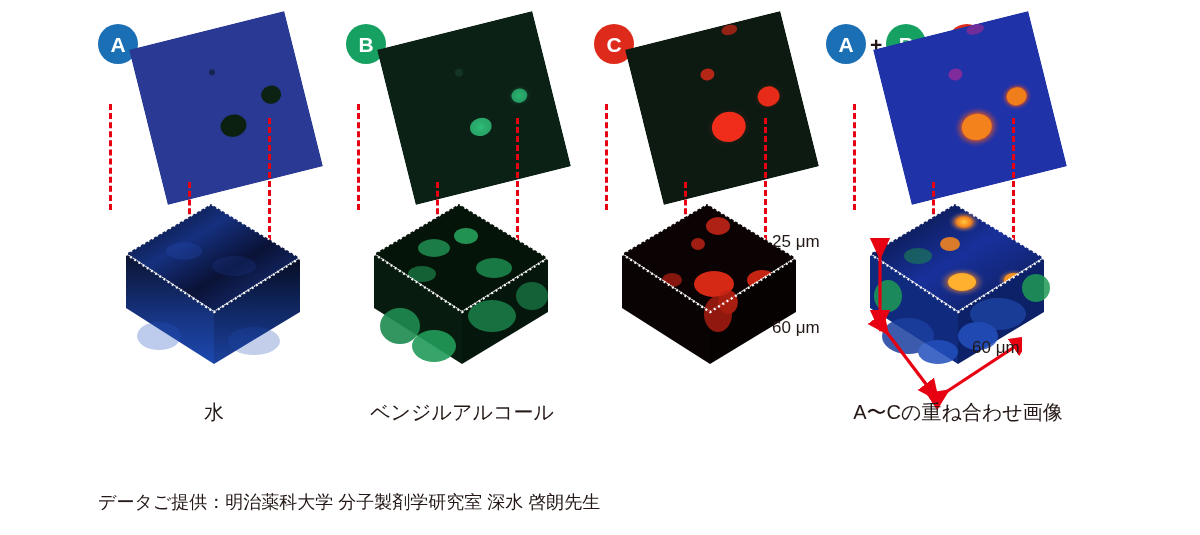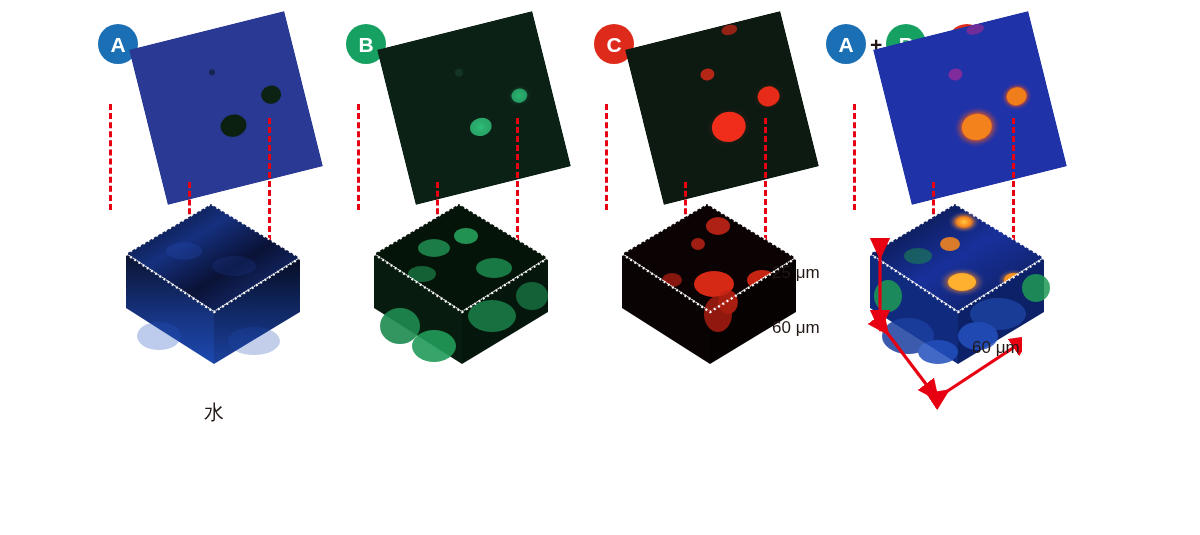--- a/index.html
+++ b/index.html
@@ -197,20 +197,21 @@
         </g>
         <polygon points="100,116 186,62 186,116 100,168" fill="#05170c"></polygon>
         <g opacity=".85">
           <ellipse cx="130" cy="120" rx="24" ry="16" fill="#1b8049"></ellipse>
           <ellipse cx="170" cy="100" rx="16" ry="14" fill="#186f3f"></ellipse>
         </g>
         <polyline points="12,58 100,116 186,62" fill="none" stroke="#ffffff" stroke-width="2.4" stroke-dasharray="2 3"></polyline>
       </svg>
     </div>
 
+    <div class="caption">ベンジルアルコール</div>
   </div>
 
   <div class="panel panel-3">
 
     <div class="badge-row">
       <div class="badge" style="background:#DD2A1B">C</div>
     </div>
 
     <div class="slice-wrap">
       <svg width="160" height="160" viewBox="0 0 160 160">
@@ -349,20 +350,22 @@
         </marker>
       </defs>
 
       <line x1="106" y1="248" x2="106" y2="320" stroke="#e60012" stroke-width="3.2" marker-start="url(#ah)" marker-end="url(#ah)"></line>
 
       <line x1="108" y1="326" x2="158" y2="392" stroke="#e60012" stroke-width="3.2" marker-start="url(#ah)" marker-end="url(#ah)"></line>
 
       <line x1="166" y1="396" x2="248" y2="342" stroke="#e60012" stroke-width="3.2" marker-start="url(#ah)" marker-end="url(#ah)"></line>
     </svg>
 
-    <div class="dim-label" style="left:-62px;top:263px;">25 μm</div>
+    <div class="dim-label" style="left:-62px;top:232px;">25 μm</div>
     <div class="dim-label" style="left:-62px;top:318px;">60 μm</div>
     <div class="dim-label" style="left:138px;top:338px;">60 μm</div>
 
+    <div class="caption">A〜Cの重ね合わせ画像</div>
   </div>
 
+  <div class="credit">データご提供：明治薬科大学 分子製剤学研究室 深水 啓朗先生</div>
 
 </div>
 
 </body></html>

